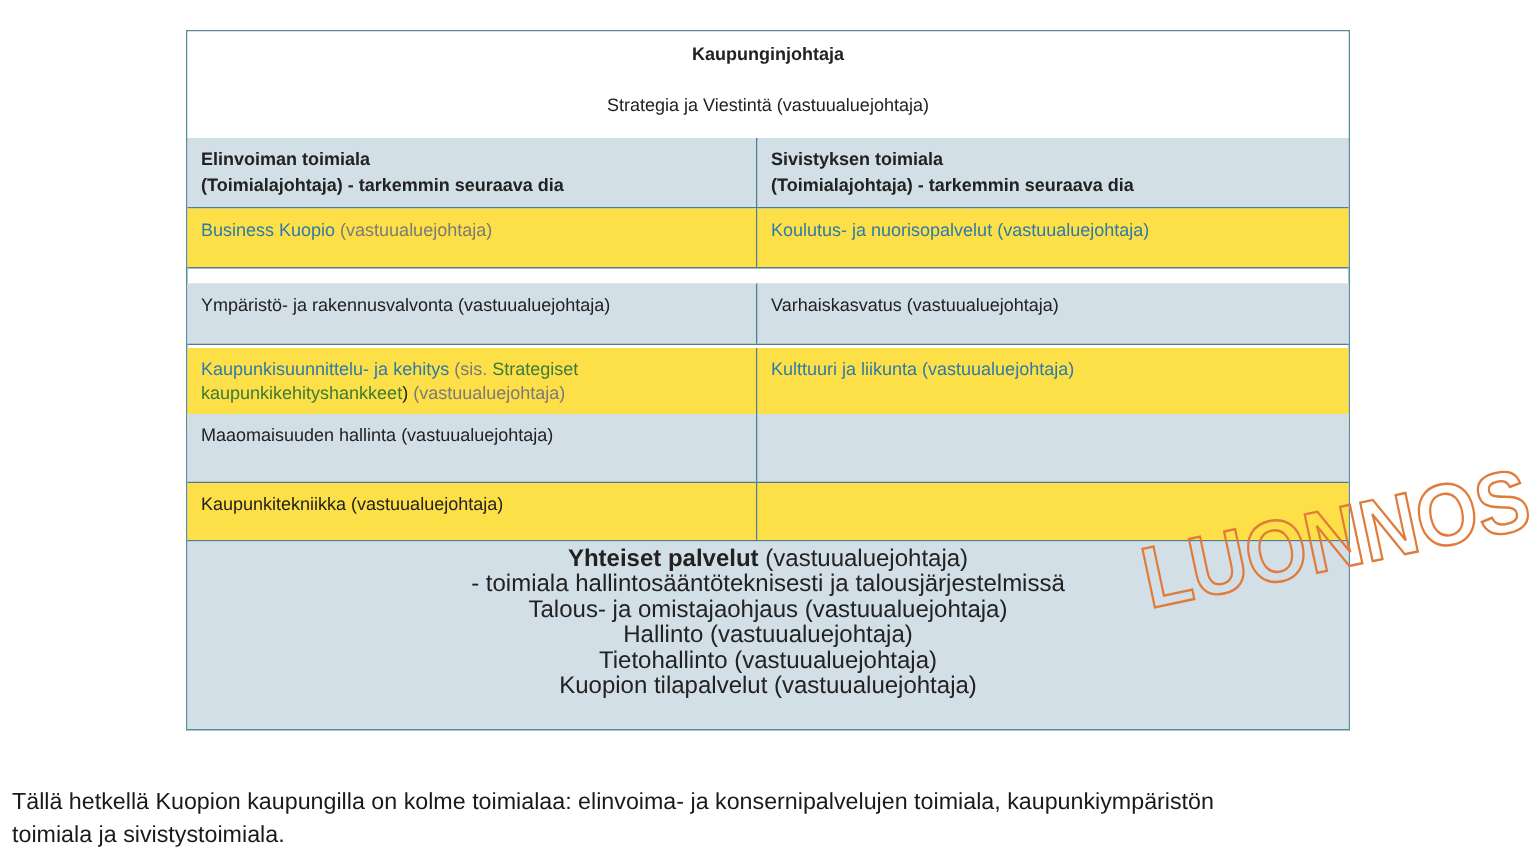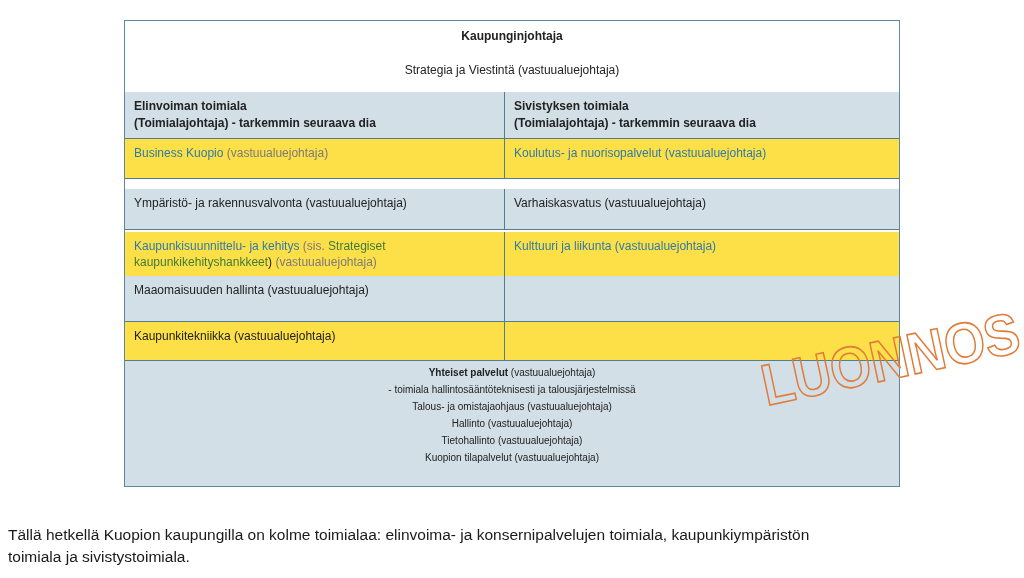--- a/index.html
+++ b/index.html
@@ -24,21 +24,21 @@
     .cell.r { left: 380px; right: 0; }
     .shade { background: #d2dfe6; }
     .white { background: #fde047; }
     .hdr { font-weight: bold; line-height: 17px; }
     .blue { color: #2f7aa8; }
     .grey { color: #7a7a7a; }
     .green { color: #3d7a3a; }
     .dark { color: #222; }
     .bottom {
       position: absolute; left: 0; right: 0; top: 340px; bottom: 0; background: #d2dfe6;
-      text-align: center; font-size: 10px; line-height: 17px; padding-top: 3px;
+      text-align: center; font-size: 16px; line-height: 17px; padding-top: 3px;
     }
     .bottom b { font-weight: bold; }
     .watermark {
       position: absolute; left: 748px; top: 338px; width: 280px; height: 90px;
       transform: rotate(-12deg); transform-origin: left top;
     }
     .caption {
       position: absolute; left: 8px; top: 524px; width: 1000px;
       font-size: 15.5px; line-height: 22px; color: #1a1a1a;
     }

